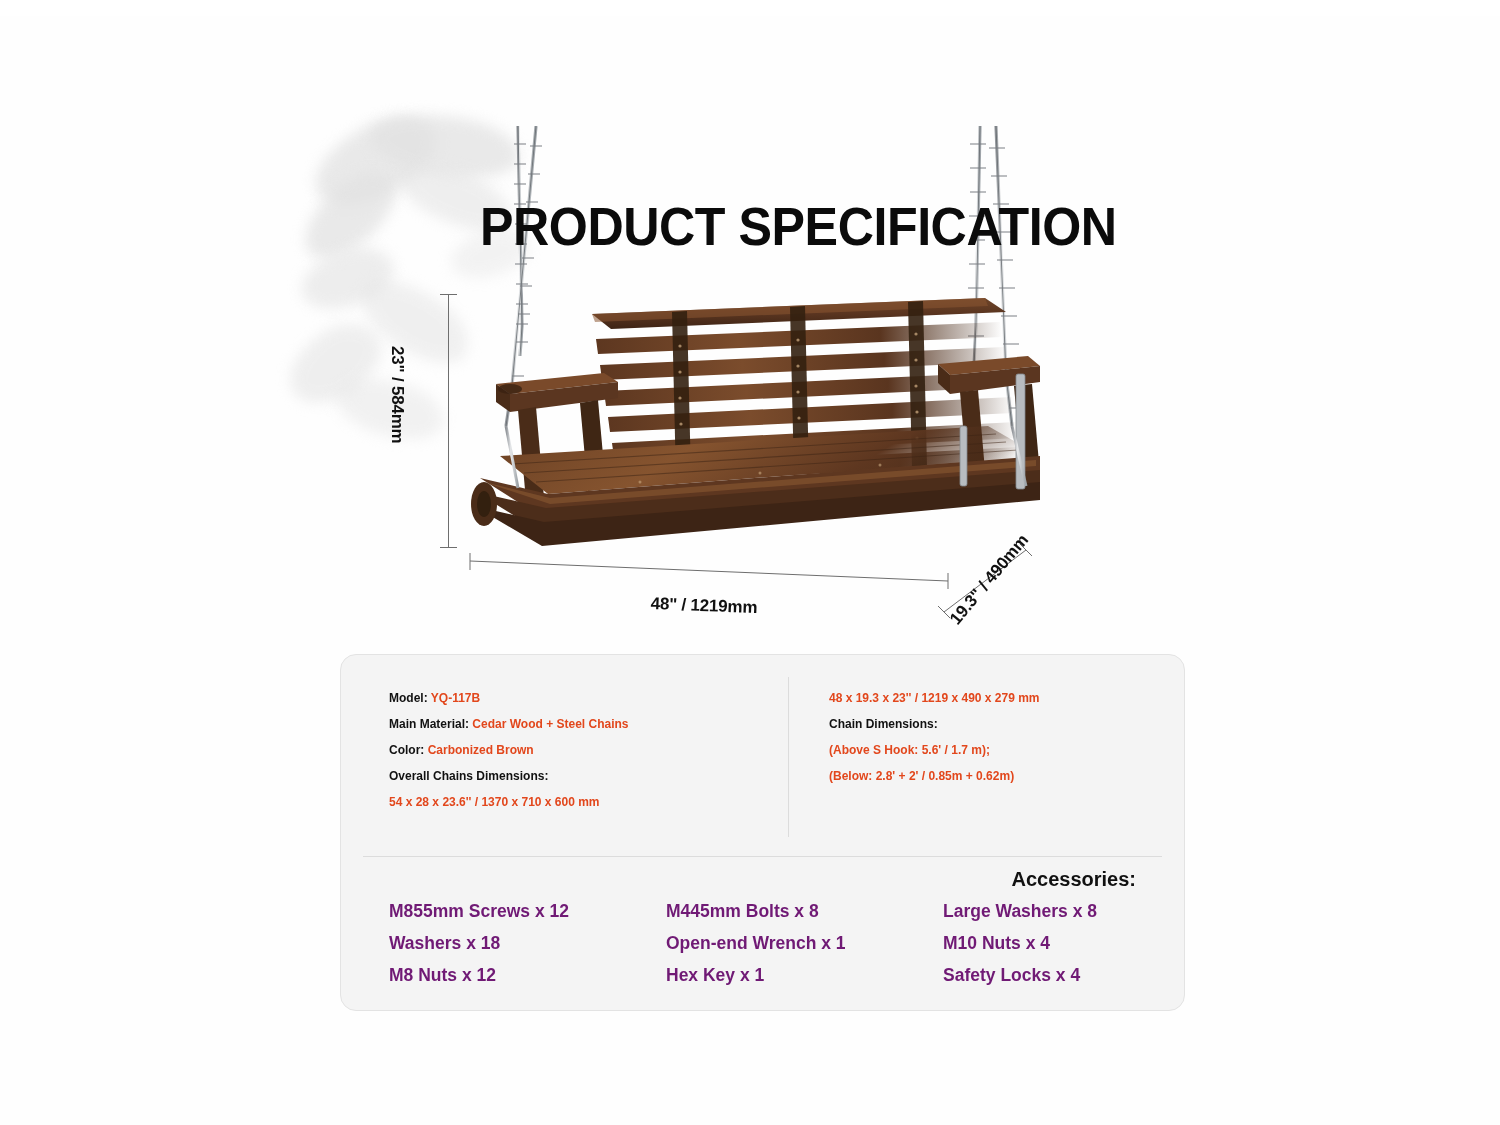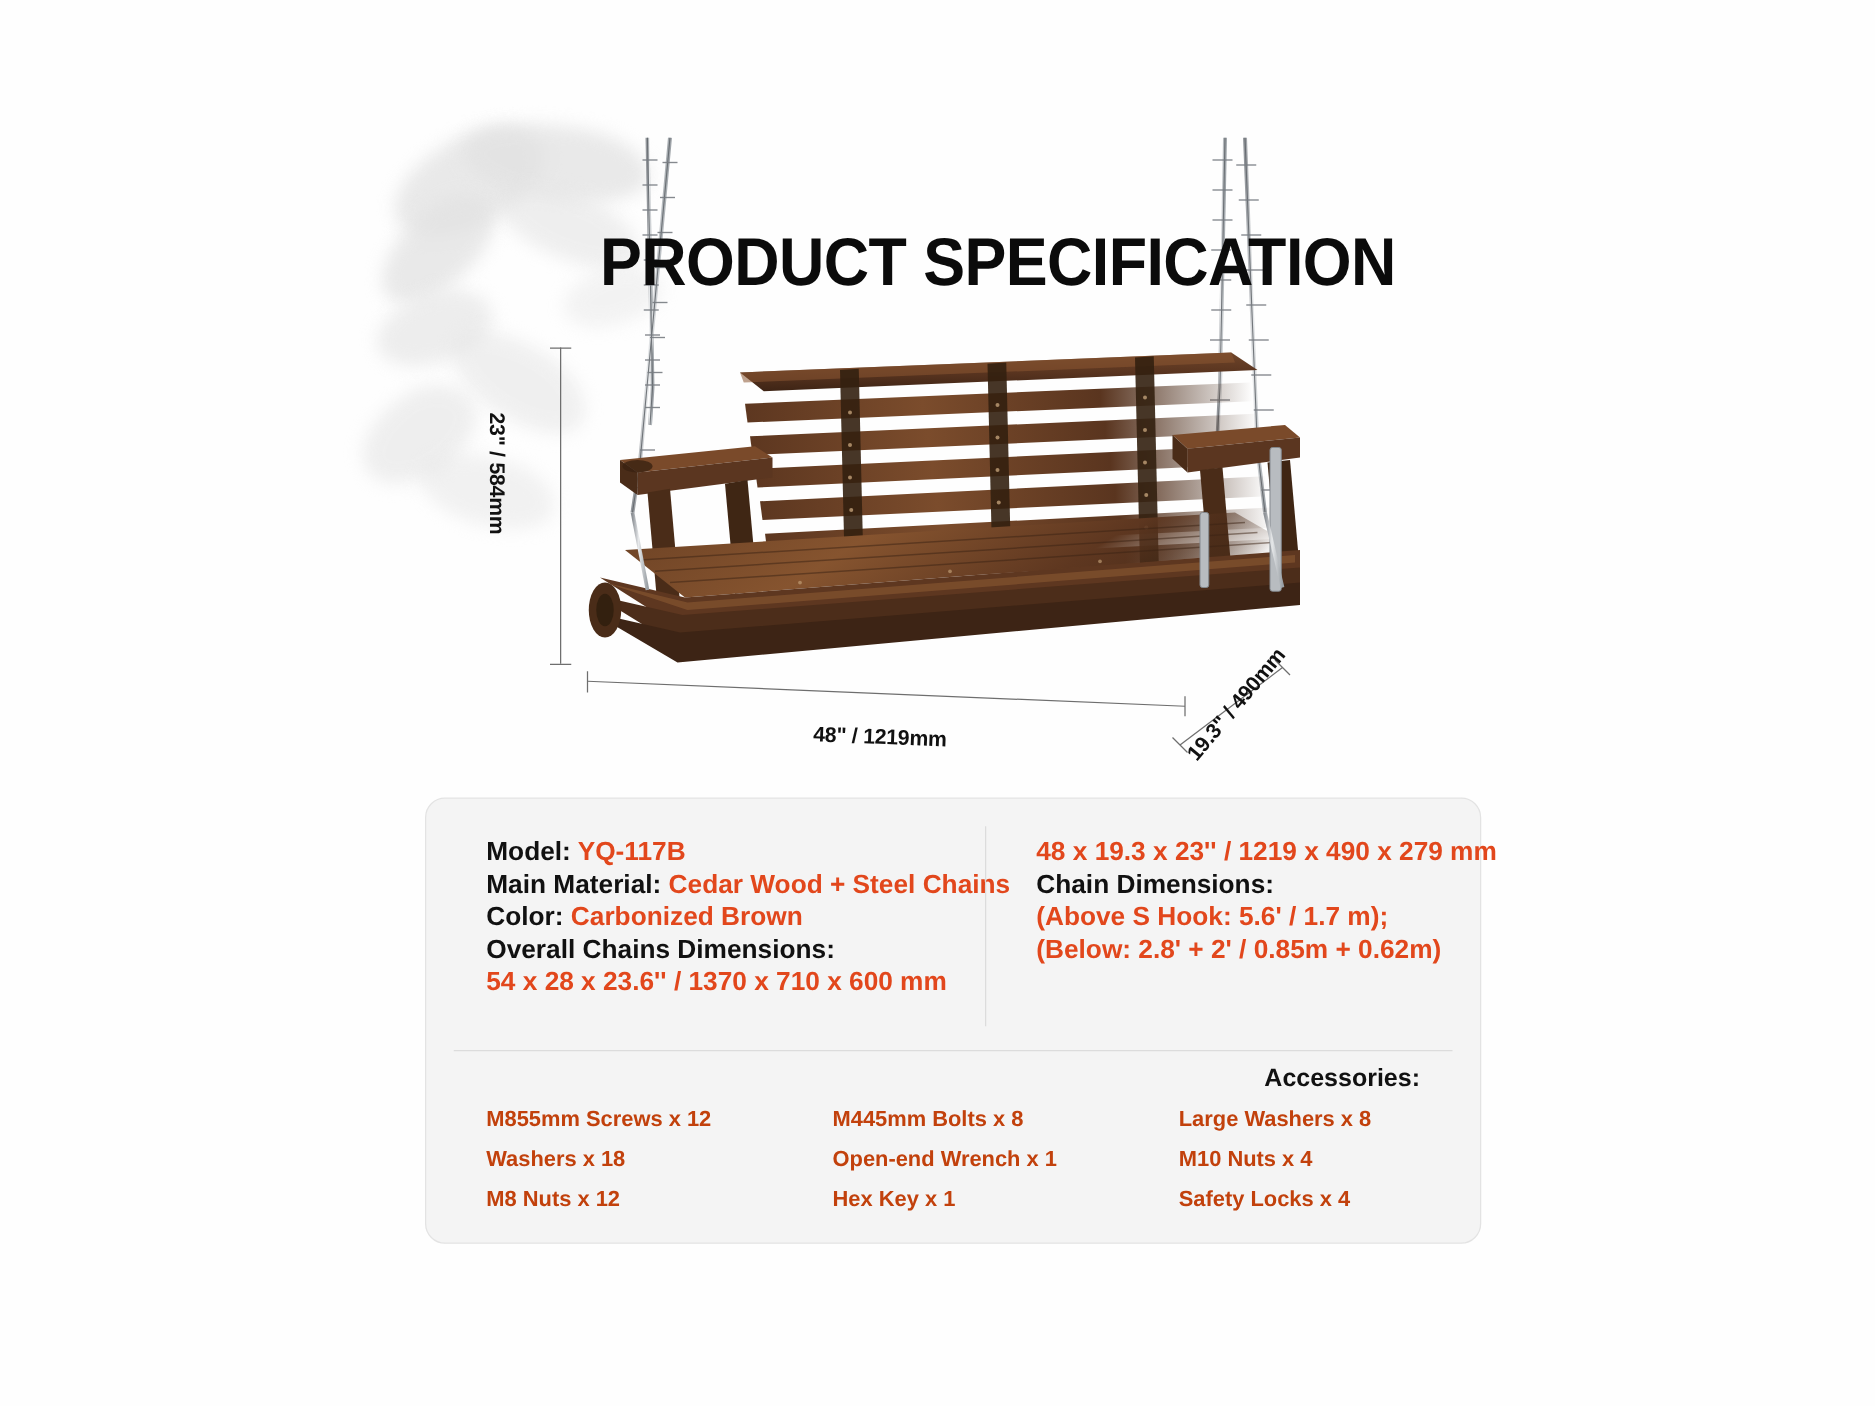--- a/index.html
+++ b/index.html
@@ -13,20 +13,21 @@
     position: relative;
     overflow: hidden;
     font-family: "Liberation Sans", sans-serif;
     -webkit-font-smoothing: antialiased;
   }
 
   #page {
     position: absolute;
     inset: 0;
     background: #fefefe;
+    margin-top: 16px;
   }
 
   
   .leaf-shadows {
     position: absolute;
     left: 300px;
     top: 100px;
     width: 300px;
     height: 340px;
     pointer-events: none;
@@ -146,21 +147,21 @@
   }
 
   .spec-col {
     position: absolute;
     top: 30px;
   }
   #spec-col-left  { left: 48px;  width: 400px; }
   #spec-col-right { left: 488px; width: 340px; }
 
   .spec-line {
-    font-size: 21px;
+    font-size: 12px;
     line-height: 26px;
     color: #111;
     font-weight: bold;
     white-space: nowrap;
   }
   .spec-line .val {
     color: #e2471c;
     font-weight: bold;
   }
   .spec-line.val-only {
@@ -201,21 +202,21 @@
     text-align: right;
   }
   #acc-grid {
     display: grid;
     grid-template-columns: 277px 277px auto;
     row-gap: 11px;
   }
   .acc-item {
     font-size: 17.5px;
     line-height: 21px;
-    color: #c2410c;
+    color: #701a75;
     font-weight: bold;
     white-space: nowrap;
   }
 </style>
 </head>
 <body>
 
 <div id="page">
 
   <div class="leaf-shadows">

